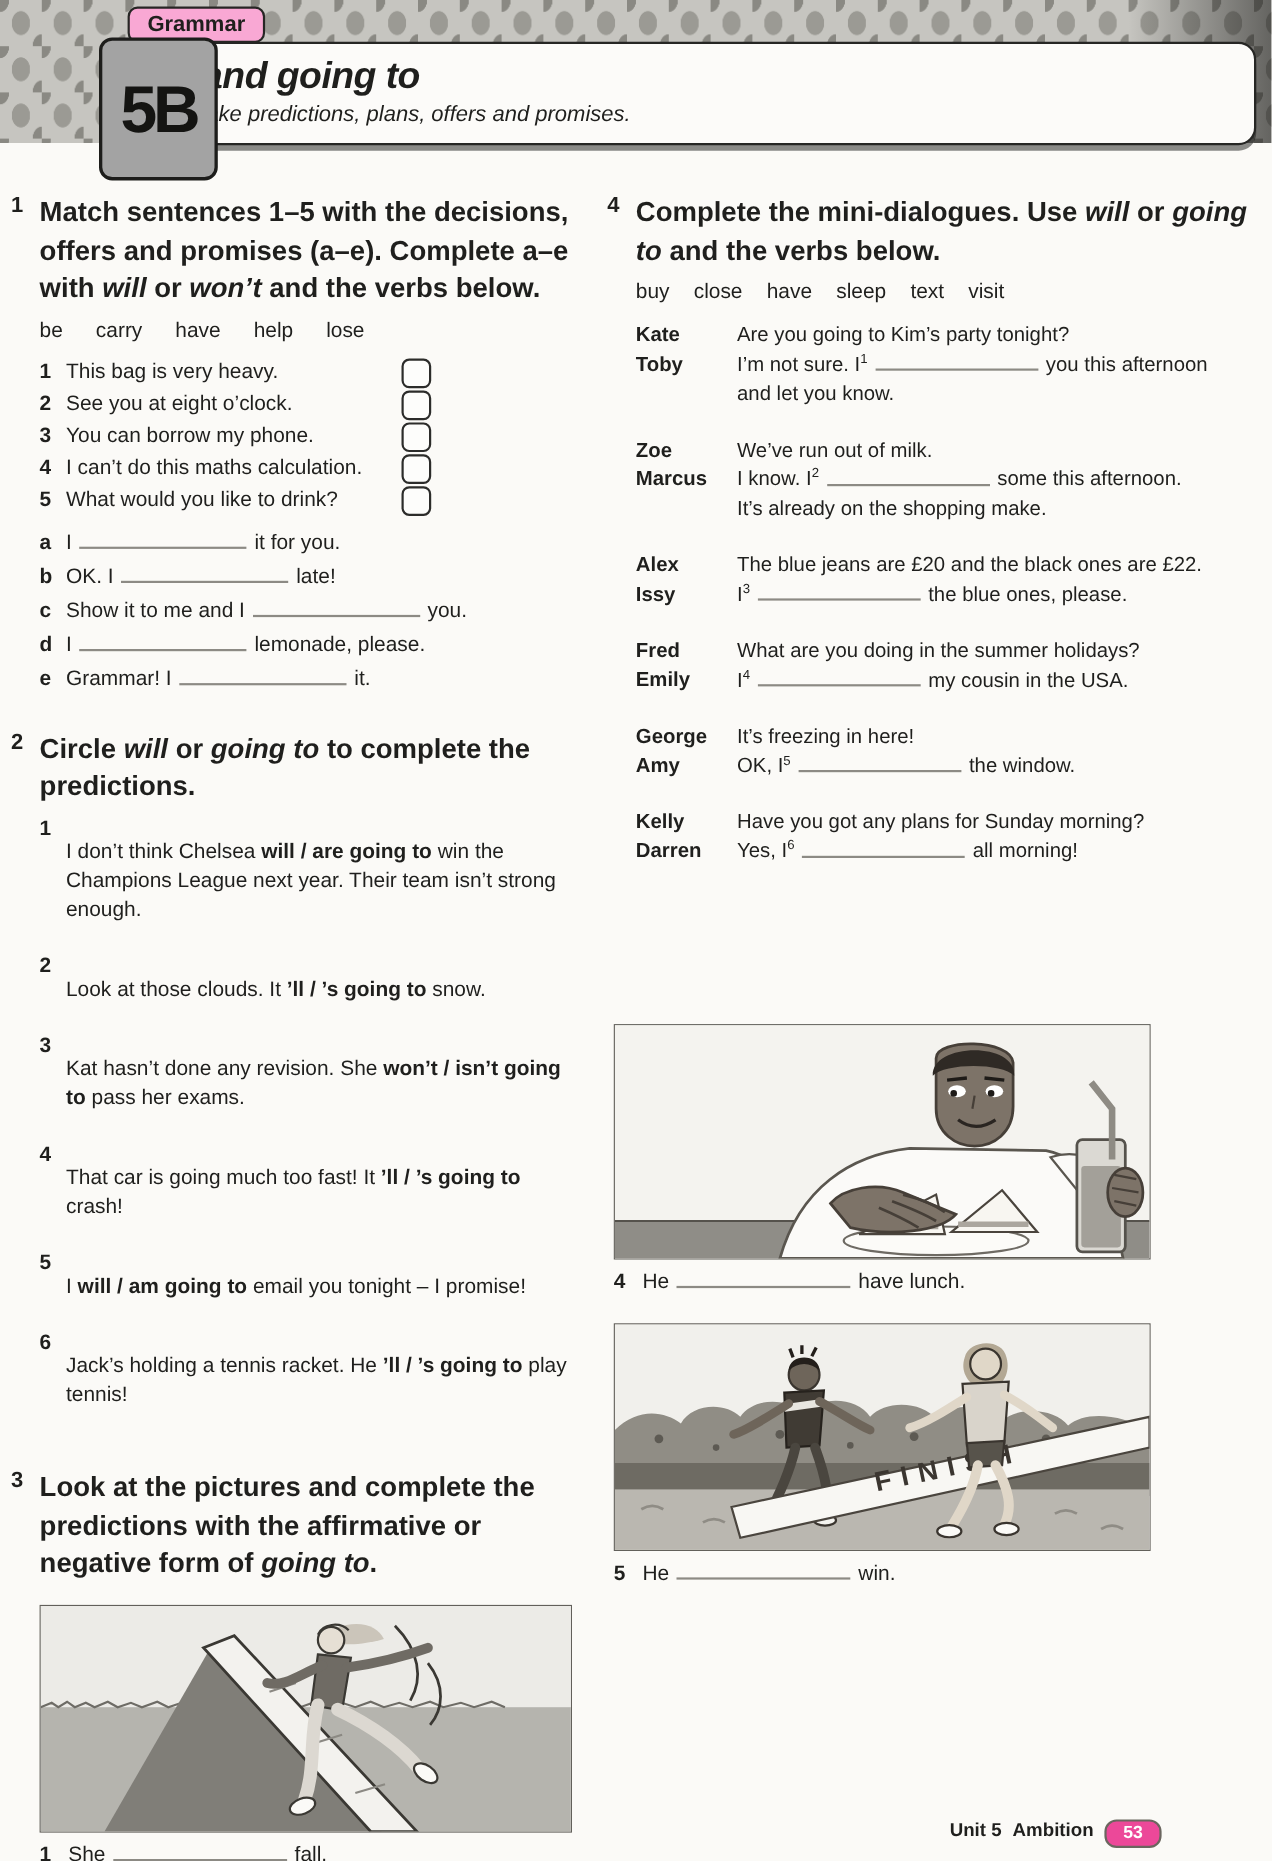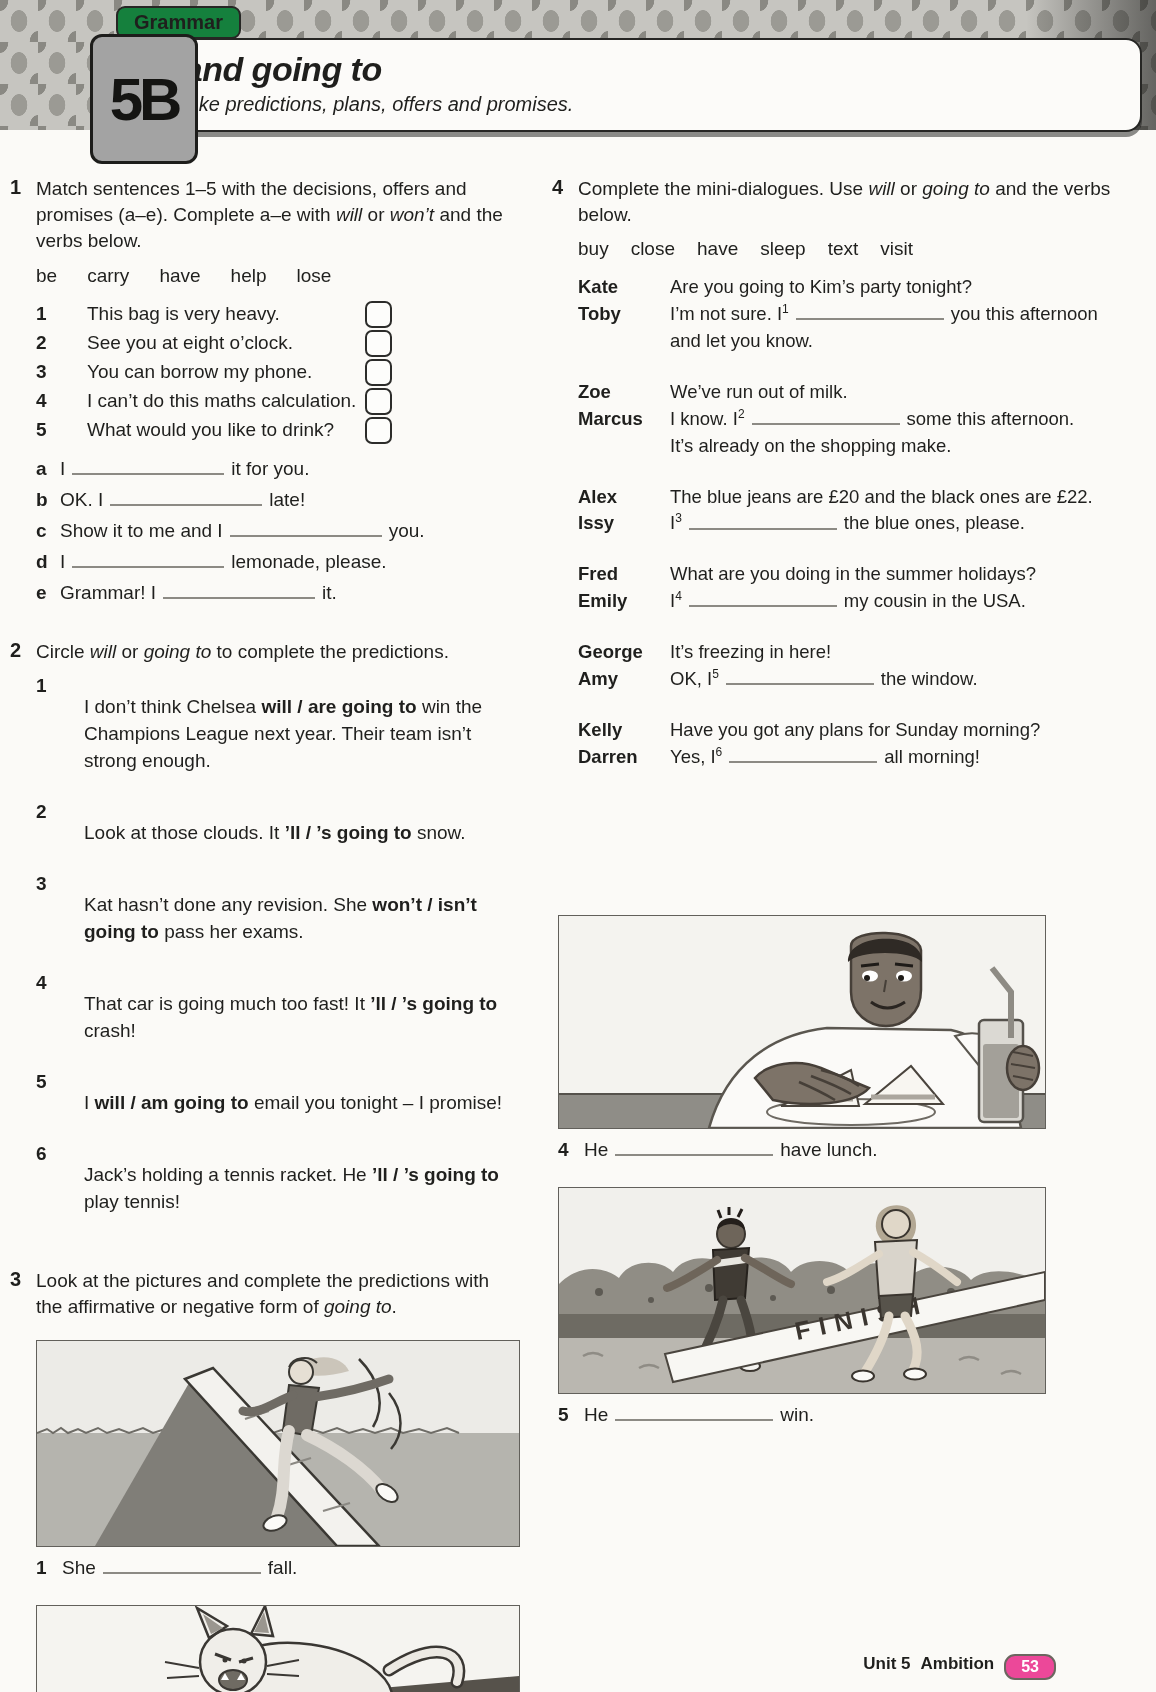--- a/index.html
+++ b/index.html
@@ -14,53 +14,53 @@
     background-image:
       radial-gradient(ellipse 13px 17px at 19px 21px,#9b9a94 62%,transparent 66%),
       radial-gradient(ellipse 13px 17px at 0px 0px,#8a8983 62%,transparent 66%),
       radial-gradient(ellipse 13px 17px at 38px 42px,#8a8983 62%,transparent 66%);
     background-size:38px 42px;}
   .band::after{content:"";position:absolute;right:0;top:0;bottom:0;width:130px;
     background:linear-gradient(to right,rgba(20,20,18,0),rgba(20,20,18,.55));}
   .title-card{position:absolute;left:96px;right:14px;top:38px;height:94px;z-index:1;
     background:#fcfbf9;border:2px solid #262624;border-radius:16px;
     box-shadow:0 5px 0 rgba(25,25,23,.5);padding:10px 22px 0 24px;box-sizing:border-box;}
-  .strand-tab{position:absolute;top:-34px;left:18px;background:#15803d;border:2px solid #262624;
+  .strand-tab{position:absolute;top:-34px;left:18px;background:#f9a8d4;border:2px solid #262624;
     border-radius:9px;padding:3px 16px;font-size:20px;font-weight:700;}
   .lesson-title{font-size:34px;font-weight:800;font-style:italic;letter-spacing:-.5px;}
   .can-do{font-size:20px;font-style:italic;margin-top:4px;}
   .unit-tab{position:absolute;top:-6px;left:-8px;width:102px;height:124px;z-index:2;
     background:#a3a3a3;border:3px solid #1d1d1b;border-radius:12px;
     display:flex;align-items:center;justify-content:center;
     font-size:60px;font-weight:900;letter-spacing:-4px;color:#141412;}
   
   .content{position:absolute;top:176px;left:10px;right:8px;display:flex;}
   .col-left{width:508px;flex:none;margin-right:34px;}
   .col-right{flex:1;min-width:0;}
   
   .ex{display:flex;margin-bottom:26px;}
   .ex-num{font-weight:700;font-size:20px;width:26px;flex:none;}
   .ex-body{flex:1;min-width:0;}
-  .instr{font-weight:400;font-size:19px;line-height:1.38;margin:0 0 10px;}
+  .instr{font-weight:700;font-size:25px;line-height:1.38;margin:0 0 10px;}
   .instr em{font-style:italic;}
   .wordbank{display:flex;gap:30px;font-size:19px;margin:4px 0 14px;}
   .wordbank.tight{gap:22px;}
   .sent-row{display:flex;align-items:center;margin:2px 0;font-size:19px;max-width:356px;}
   .sent-row .n{font-weight:700;width:24px;flex:none;}
-  .sent-row .t{flex:1;margin-left:27px;}
+  .sent-row .t{flex:1;}
   .checkbox{flex:none;width:23px;height:23px;border:2px solid #2c2c2a;border-radius:7px;
     background:#fdfdfb;margin-left:8px;}
   .resp-list{margin-top:14px;}
   .resp-row{font-size:19px;margin:9px 0;display:flex;align-items:baseline;}
   .resp-row .n{font-weight:700;width:24px;flex:none;}
   .blank{display:inline-block;width:152px;border-bottom:2px solid #8c8a84;height:14px;
     margin:0 7px;vertical-align:baseline;}
   .pred-row{display:flex;font-size:19px;margin:7px 0;align-items:flex-start;}
   .pred-row .n{font-weight:700;width:24px;flex:none;}
-  .pred-row .t{flex:1;line-height:1.42;margin-left:24px;}
+  .pred-row .t{flex:1;line-height:1.42;}
   .choice{font-weight:700;}
   
   .pic-box{border:1px solid #62605b;background:#efeeea;margin:10px 0 6px;line-height:0;
     display:inline-block;}
   .cap-row{display:flex;align-items:baseline;font-size:19px;margin:4px 0 16px;}
   .cap-row .n{font-weight:700;width:26px;flex:none;}
   .cap-row .blank{width:158px;}
   
   .dlg{margin-bottom:24px;}
   .dlg-line{display:flex;font-size:18.5px;line-height:1.45;}

